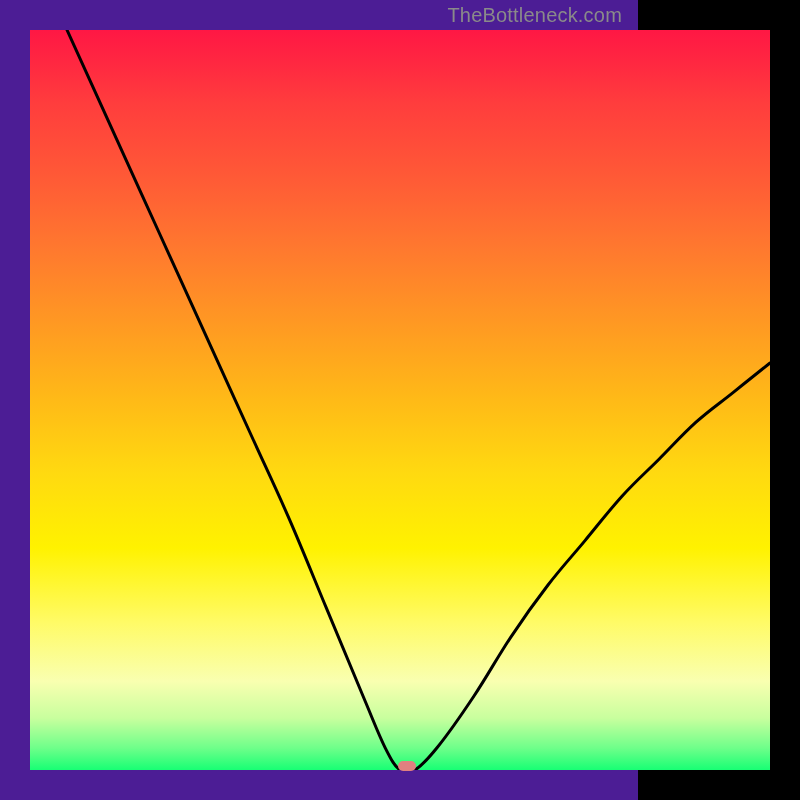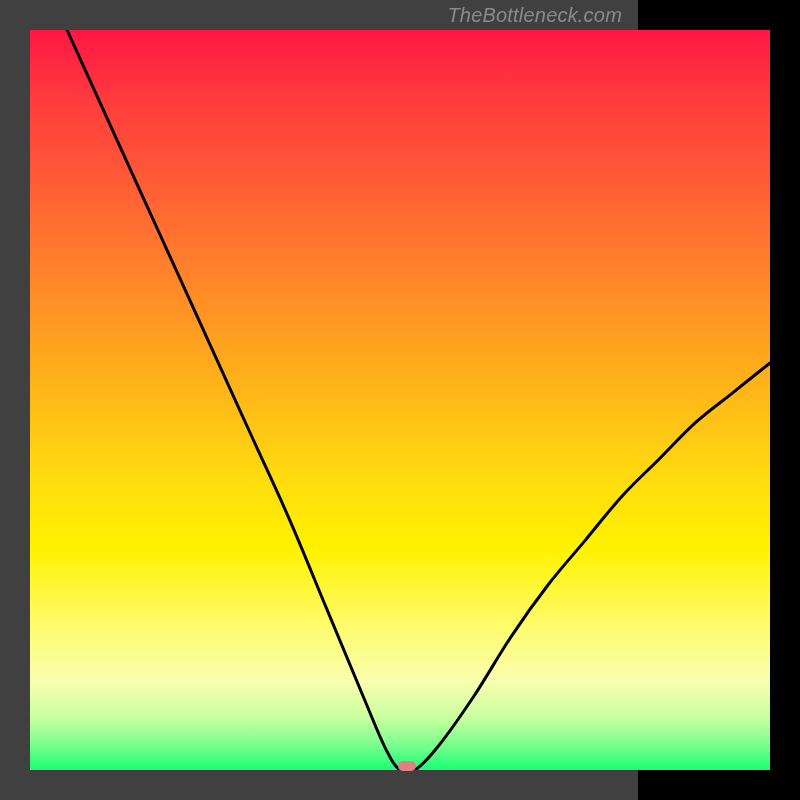--- a/index.html
+++ b/index.html
@@ -9,22 +9,21 @@
     height: 800px;
     background: #000;
     overflow: hidden;
   }
   .frame {
     position: absolute;
     top: 0;
     left: 0;
     width: 638px;
     height: 800px;
-    background: #404040;
-    font-style: italic;
+    background: #4c1d95;
   }
   .plot-area {
     position: absolute;
     top: 30px;
     left: 30px;
     width: 740px;
     height: 740px;
     background: linear-gradient(
       to bottom,
       #ff1744 0%,

